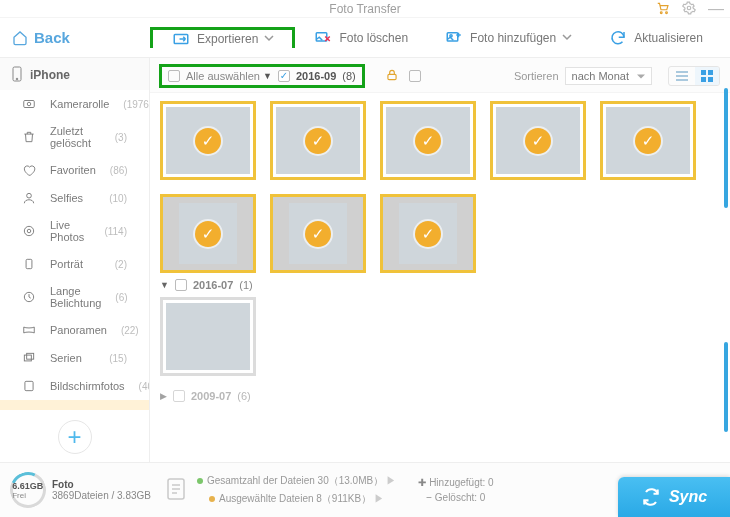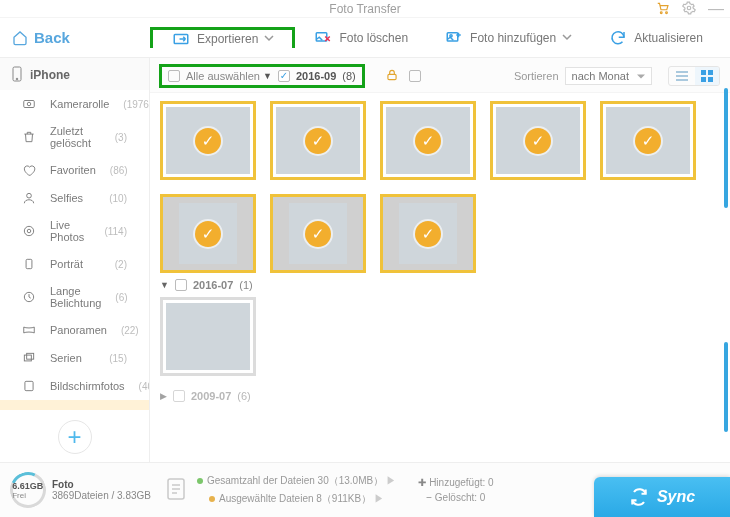--- a/index.html
+++ b/index.html
@@ -51,21 +51,21 @@
   .thumb .img{width:100%;height:100%;background:#cfd6db;}
   .badge{position:absolute;width:26px;height:26px;border-radius:50%;background:#f2ae2e;display:flex;align-items:center;justify-content:center;color:#fff;font-size:15px;box-shadow:0 0 0 2px rgba(255,255,255,.6);}
   
   .footer{position:absolute;left:0;right:0;bottom:0;height:55px;border-top:1px solid #eee;background:#fcfcfc;display:flex;align-items:center;padding:0 10px;gap:14px;}
   .storage{display:flex;align-items:center;gap:6px;font-size:10px;color:#888;}
   .ring{width:36px;height:36px;border-radius:50%;border:3px solid #d9d9d9;border-top-color:#5bbfd9;display:flex;align-items:center;justify-content:center;font-size:9px;color:#888;transform:rotate(-20deg);}
   .ring span{transform:rotate(20deg);}
   .stats{display:flex;align-items:center;gap:10px;font-size:10px;color:#999;}
   .statcol{display:flex;flex-direction:column;gap:4px;text-align:center;}
   .dot{width:6px;height:6px;border-radius:50%;display:inline-block;margin-right:4px;}
-  .sync{position:absolute;right:0;bottom:0;width:136px;height:40px;background:linear-gradient(#49bff2,#2aa9e6);border-top-left-radius:6px;color:#fff;display:flex;align-items:center;justify-content:center;gap:8px;font-size:16px;font-weight:600;font-style:italic;cursor:pointer;box-shadow:0 -1px 4px rgba(0,0,0,.15);}
+  .sync{position:absolute;right:0;bottom:0;width:112px;height:40px;background:linear-gradient(#49bff2,#2aa9e6);border-top-left-radius:6px;color:#fff;display:flex;align-items:center;justify-content:center;gap:8px;font-size:16px;font-weight:600;font-style:italic;cursor:pointer;box-shadow:0 -1px 4px rgba(0,0,0,.15);}
   
   .scrollhint{position:absolute;right:2px;width:4px;background:#37a6e0;border-radius:2px;}
   
   .p1{background:linear-gradient(#bfe5f0 55%,#e0d1b8 55%,#d1bd9c);}
   .p2{background:linear-gradient(#a7d3ec 60%,#4b6d88 60%);}
   .p3{background:linear-gradient(#cbe2ef 55%,#4c6c50 55%);}
   .p4{background:linear-gradient(#bdd7e6 55%,#356a87 55%);}
   .p5{background:linear-gradient(#7db0cb 55%,#356a87 55%);}
   .p6{background:linear-gradient(#dedede 60%,#bca372 60%);}
   .p7{background:linear-gradient(#eae0cf 60%,#9c6a3e 60%);}

